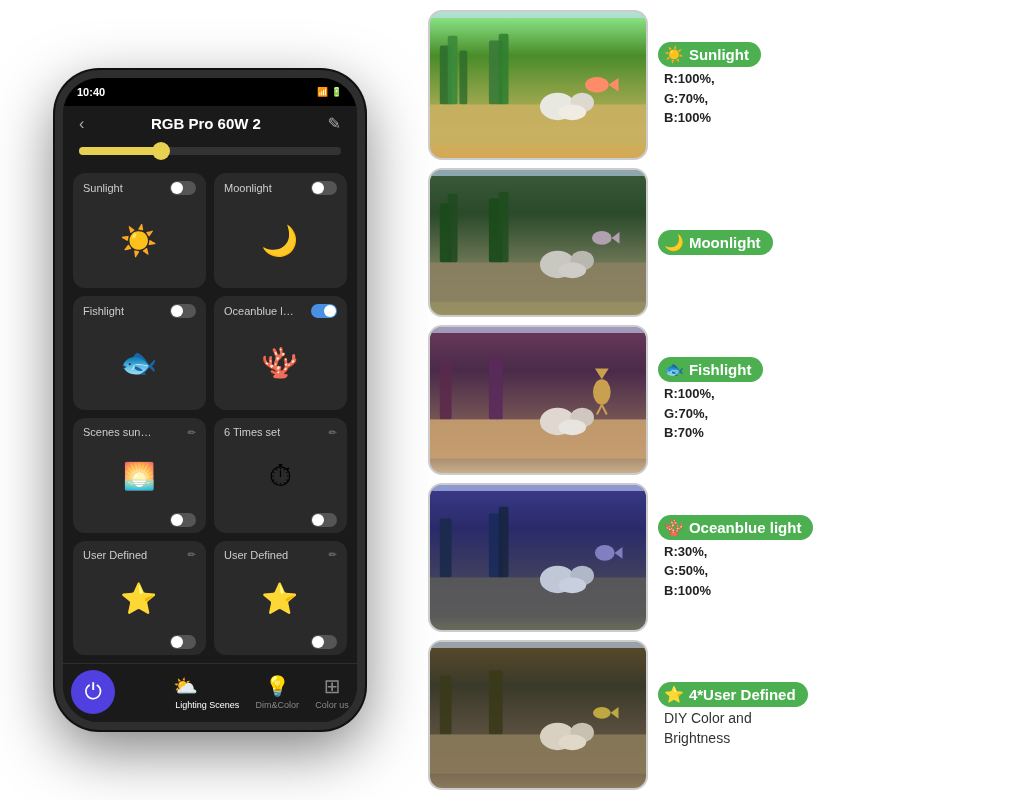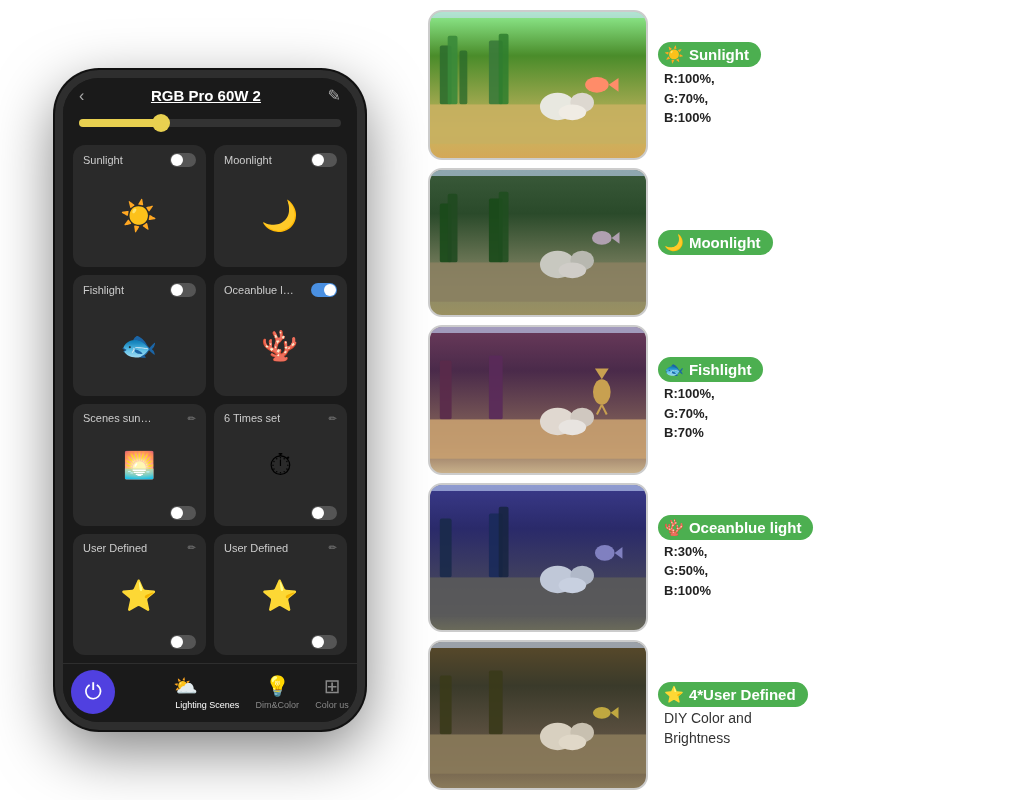--- a/index.html
+++ b/index.html
@@ -64,21 +64,20 @@
       padding: 8px 16px;
       display: flex;
       align-items: center;
       justify-content: space-between;
       flex-shrink: 0;
     }
     .phone-header-title {
       color: #fff;
       font-size: 15px;
       font-weight: 600;
-      text-decoration: underline;
     }
     .phone-header-icon {
       color: #aaa;
       font-size: 16px;
       cursor: pointer;
     }
 
     
     .slider-row {
       padding: 6px 16px 10px;
@@ -325,20 +324,27 @@
     .sunrise-card .scene-icon-area {
       font-size: 26px;
     }
   </style>
 </head>
 <body>
 
 <div class="phone-wrapper">
   <div class="phone">
 
+    <div class="phone-status">
+      <span class="status-time">10:40</span>
+      <div class="status-icons">
+        <span>📶</span>
+        <span>🔋</span>
+      </div>
+    </div>
 
     <div class="phone-header">
       <span class="phone-header-icon">‹</span>
       <span class="phone-header-title">RGB Pro 60W 2</span>
       <span class="phone-header-icon">✎</span>
     </div>
 
     <div class="slider-row">
       <div class="slider-track">
         <div class="slider-fill"></div>

